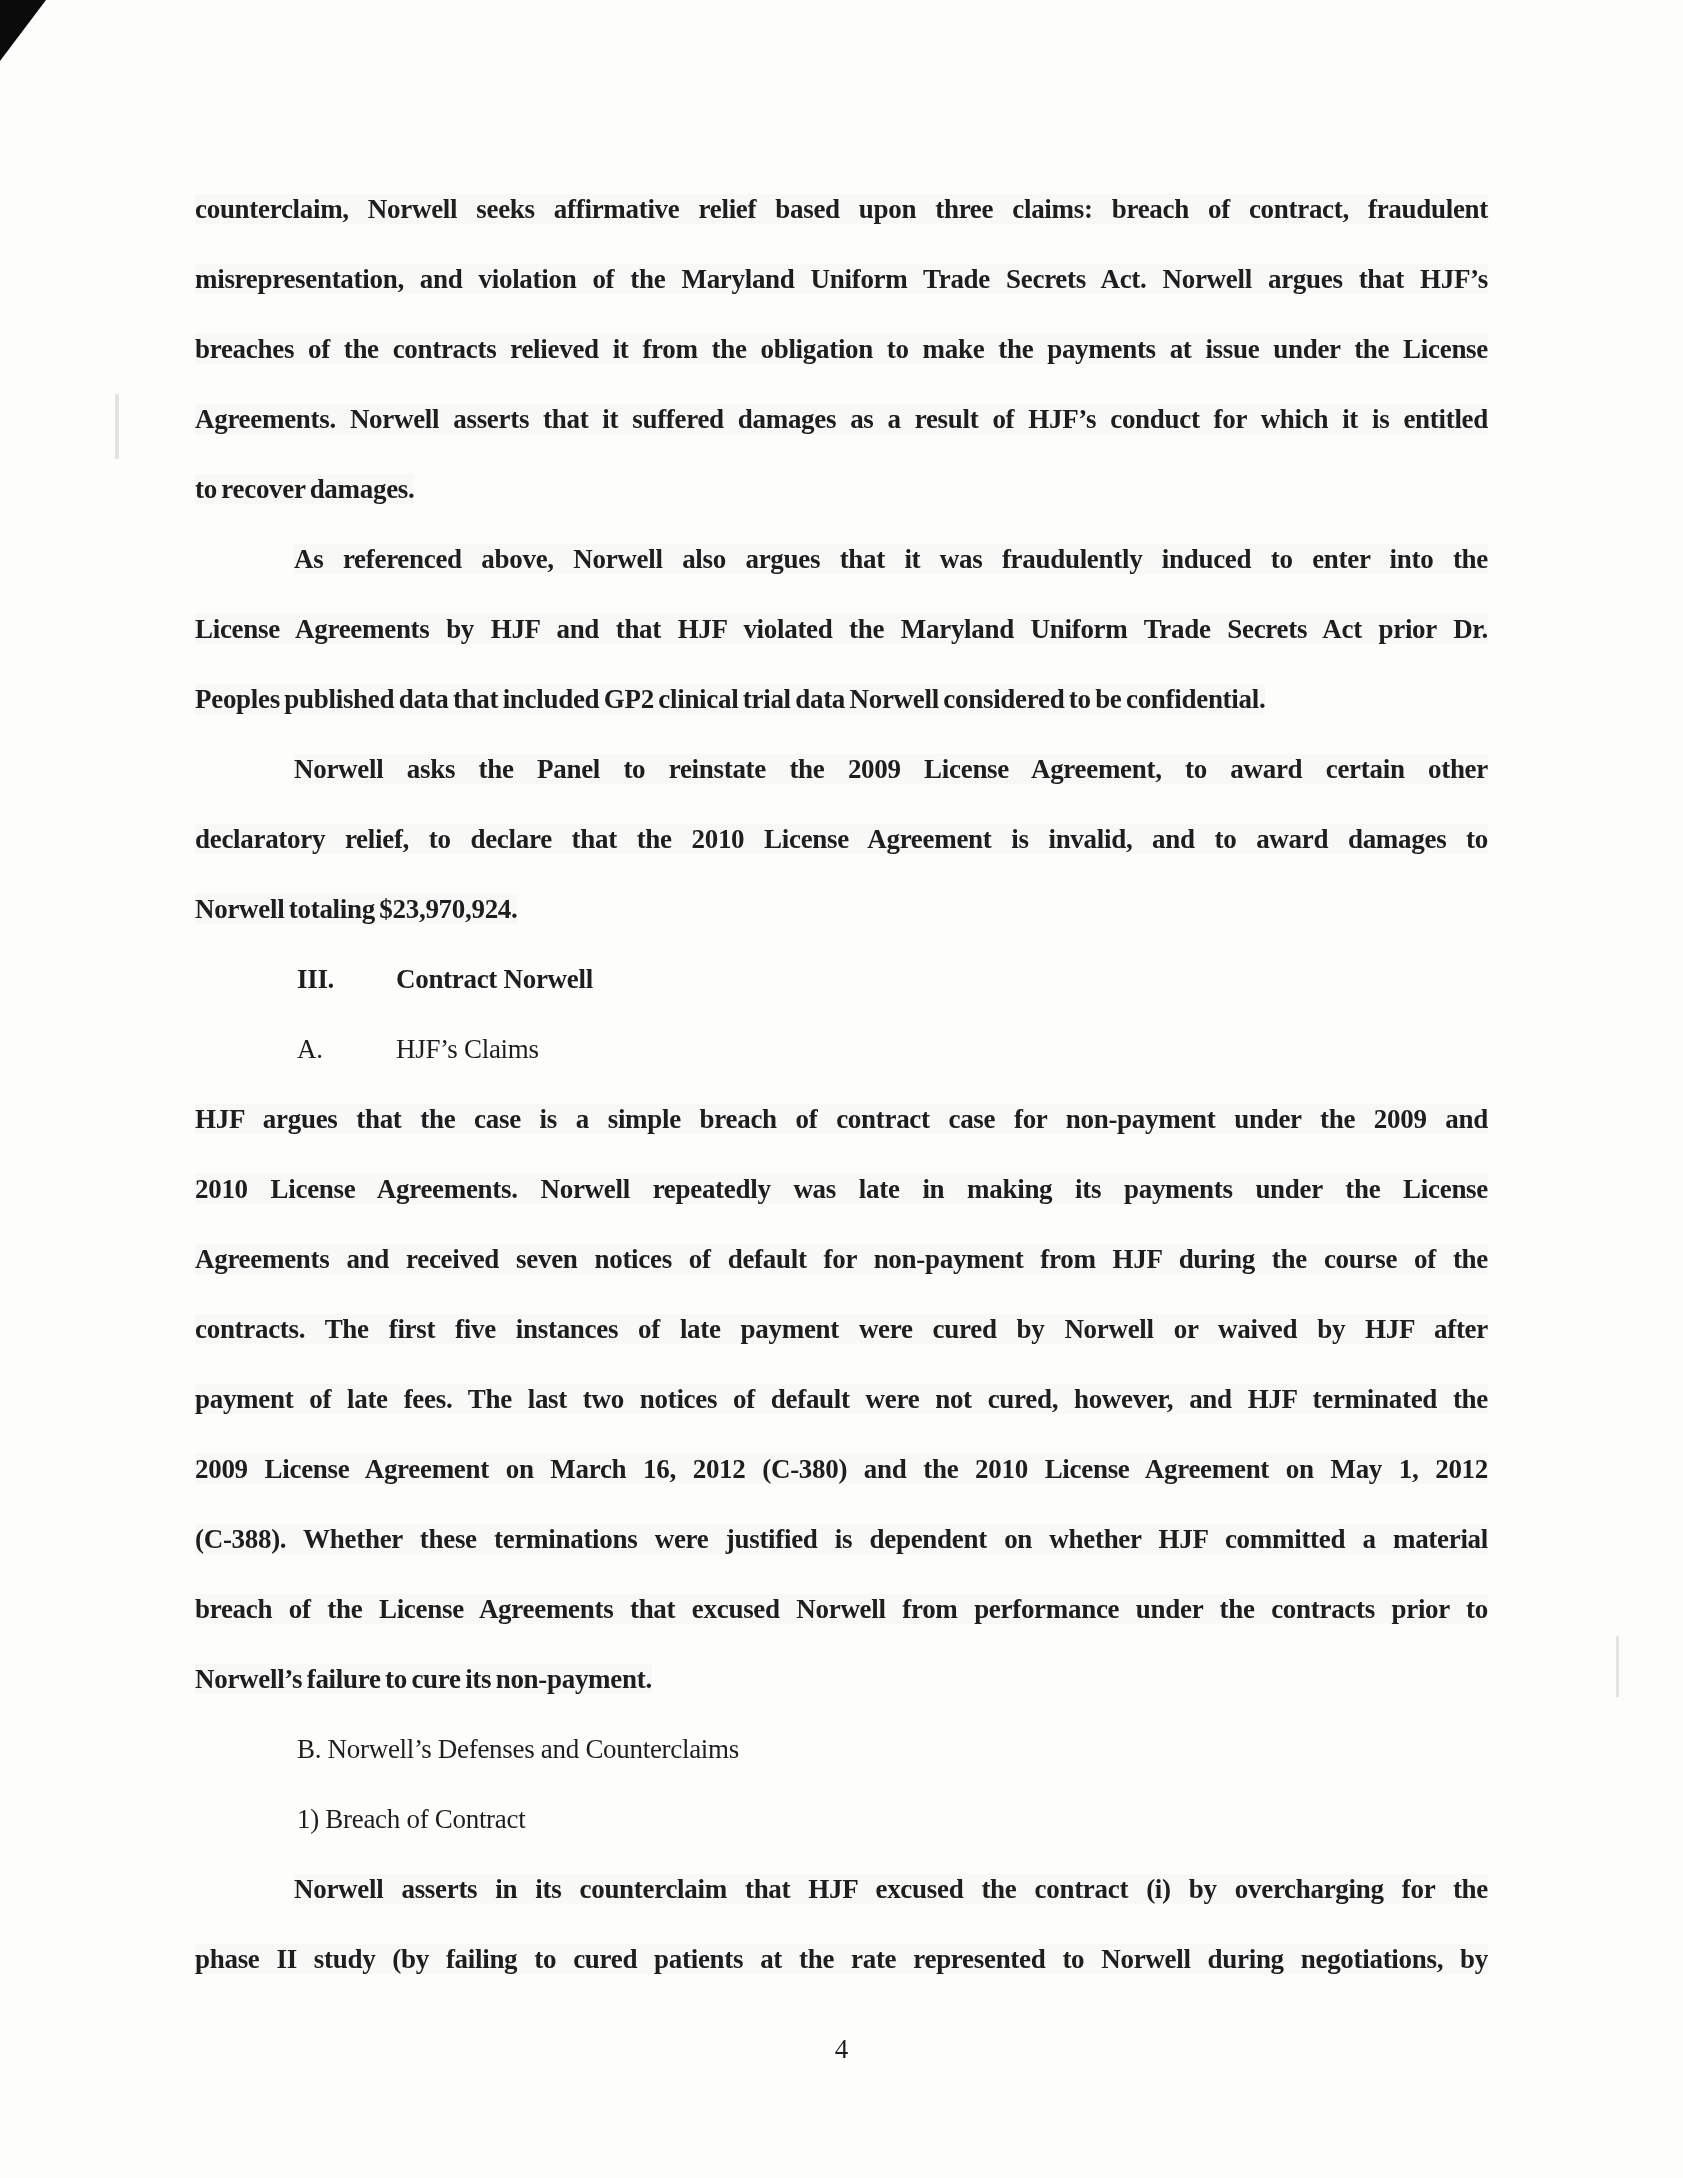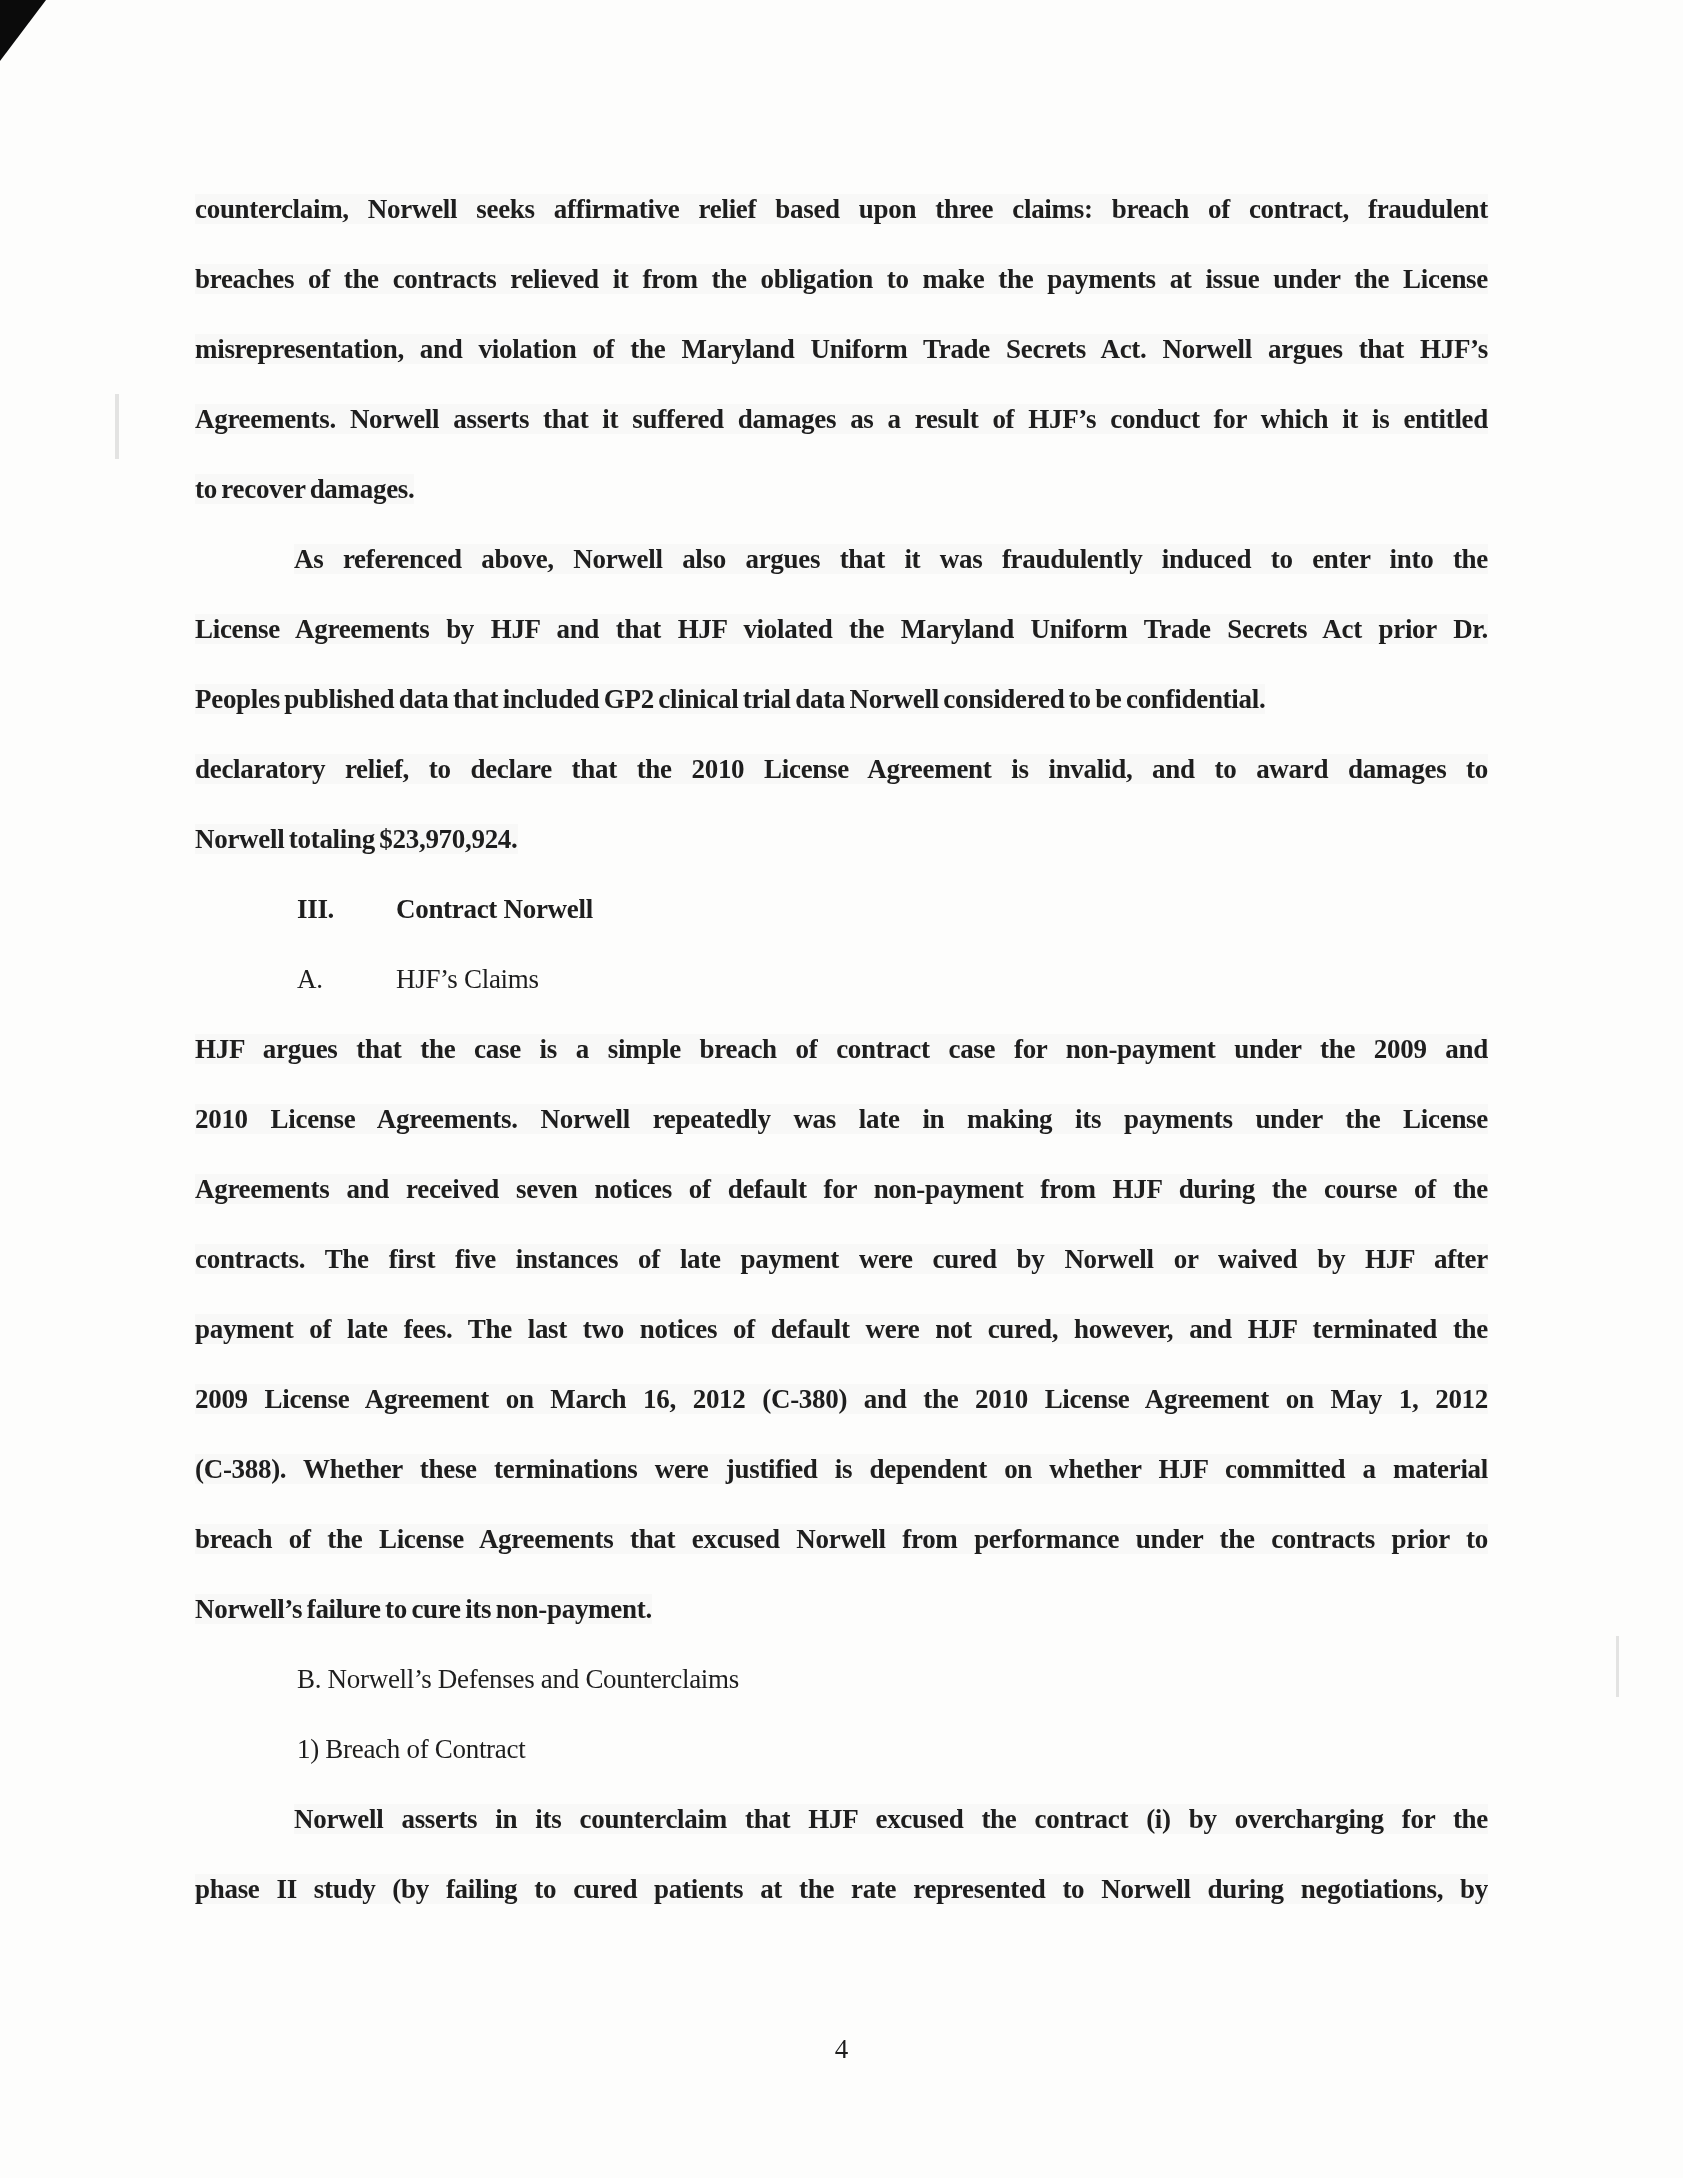--- a/index.html
+++ b/index.html
@@ -80,29 +80,30 @@
 
 <div class="page">
 
   <div class="corner-wedge"></div>
   <div class="smudge s1"></div>
   <div class="smudge s2"></div>
 
   <div class="content">
 
     <div class="line"><span>counterclaim, Norwell seeks affirmative relief based upon three claims: breach of contract, fraudulent</span></div>
+    <div class="line"><span>misrepresentation, and violation of the Maryland Uniform Trade Secrets Act. Norwell argues that HJF’s</span></div>
     <div class="line"><span>breaches of the contracts relieved it from the obligation to make the payments at issue under the License</span></div>
-    <div class="line"><span>misrepresentation, and violation of the Maryland Uniform Trade Secrets Act. Norwell argues that HJF’s</span></div>
     <div class="line"><span>Agreements. Norwell asserts that it suffered damages as a result of HJF’s conduct for which it is entitled</span></div>
     <div class="line last"><span>to recover damages.</span></div>
 
     <div class="line ind"><span>As referenced above, Norwell also argues that it was fraudulently induced to enter into the</span></div>
     <div class="line"><span>License Agreements by HJF and that HJF violated the Maryland Uniform Trade Secrets Act prior Dr.</span></div>
     <div class="line last"><span>Peoples published data that included GP2 clinical trial data Norwell considered to be confidential.</span></div>
 
+    <div class="line ind"><span>Norwell asks the Panel to reinstate the 2009 License Agreement, to award certain other</span></div>
     <div class="line"><span>declaratory relief, to declare that the 2010 License Agreement is invalid, and to award damages to</span></div>
     <div class="line last"><span>Norwell totaling $23,970,924.</span></div>
 
     <div class="heading bold">
       <span class="h-num">III.</span><span>Contract Norwell</span>
     </div>
 
     <div class="heading">
       <span class="h-num">A.</span><span>HJF’s Claims</span>
     </div>

